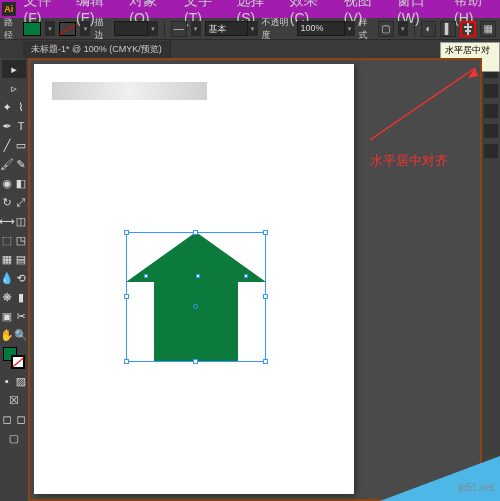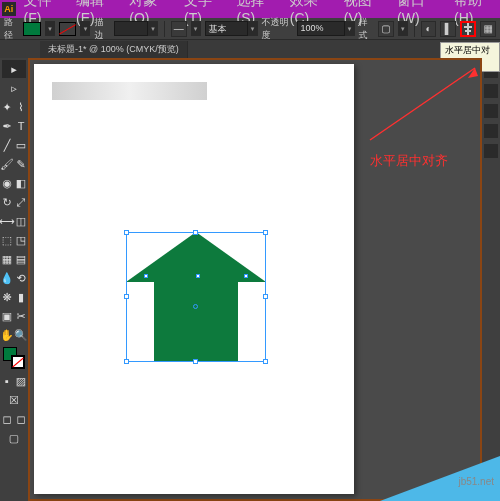--- a/index.html
+++ b/index.html
@@ -12,21 +12,21 @@
 .swatch{width:20px;height:14px;background:#007a3d;border:1px solid #000}
 .stroke-sw{width:20px;height:14px;background:#3f3f3f;border:1px solid #000;position:relative}
 .stroke-sw::after{content:"";position:absolute;width:120%;height:1px;background:red;top:50%;left:-10%;transform:rotate(-30deg)}
 .field{background:#2a2a2a;border:1px solid #1a1a1a;color:#ddd;padding:1px 3px;font-size:9px;height:15px}
 .dd{display:flex;align-items:center}
 .dd .arr{width:10px;height:15px;background:#2a2a2a;display:flex;align-items:center;justify-content:center;color:#999;font-size:7px}
 .icobtn{width:18px;height:16px;background:#3a3a3a;border:1px solid #2a2a2a;display:flex;align-items:center;justify-content:center;color:#ccc;cursor:pointer}
 .sep{width:1px;height:16px;background:#2a2a2a;margin:0 2px}
 .highlight{border:2px solid red!important}
 .tooltip{position:absolute;background:#f5f5dc;color:#000;padding:1px 4px;font-size:9px;border:1px solid #999}
-.tabbar{background:#3a3a3a;height:18px;display:flex;align-items:center;padding-left:40px}
+.tabbar{background:#3a3a3a;height:18px;display:flex;align-items:center;padding-left:23px}
 .tab{background:#323232;color:#ccc;padding:2px 8px;font-size:9px;border-right:1px solid #2a2a2a}
 .work{display:flex;height:443px}
 .tools{width:28px;background:#3f3f3f;display:flex;flex-direction:column;padding:2px 0;gap:1px}
 .tool{width:24px;height:18px;margin:0 auto;display:flex;align-items:center;justify-content:center;color:#ddd;cursor:pointer;font-size:11px}
 .tool.sel{background:#2a2a2a}
 .trow{display:flex}.trow .tool{width:12px}
 .fillstroke{width:22px;height:22px;margin:2px auto;position:relative}
 .fillstroke .f{width:14px;height:14px;background:#007a3d;border:1px solid #000;position:absolute;top:0;left:0}
 .fillstroke .s{width:14px;height:14px;background:#fff;border:2px solid #000;position:absolute;bottom:0;right:0}
 .fillstroke .s::after{content:"";position:absolute;width:140%;height:1px;background:red;top:50%;left:-20%;transform:rotate(-40deg)}
@@ -41,21 +41,21 @@
 .center{width:5px;height:5px;border:1px solid #3399ff;border-radius:50%;position:absolute;top:58%;left:50%;margin:-3px 0 0 -3px}
 .inner-sel{position:absolute;top:210px;left:110px;width:104px;height:6px}
 .inner-sel .ih{width:4px;height:4px;background:#fff;border:1px solid #3399ff;position:absolute;top:0}
 .tri{position:absolute;top:168px;left:92px;width:0;height:0;border-left:70px solid transparent;border-right:70px solid transparent;border-bottom:50px solid #0d7a3d}
 .rect{position:absolute;top:216px;left:120px;width:84px;height:82px;background:#0d7a3d}
 .annot{position:absolute;color:#ff3030;font-size:13px}
 .arrow-svg{position:absolute}
 .rside{width:18px;background:#3f3f3f;display:flex;flex-direction:column;gap:6px;padding-top:6px;align-items:center}
 .rside .pb{width:14px;height:14px;background:#2a2a2a;cursor:pointer}
 .corner{position:absolute;bottom:0;right:0;width:0;height:0;border-left:120px solid transparent;border-bottom:45px solid #4db8e8}
-.wm{position:absolute;bottom:14px;right:6px;color:#888;font-size:9px;text-align:right;line-height:11px}
+.wm{position:absolute;bottom:8px;right:6px;color:#888;font-size:9px;text-align:right;line-height:11px}
 </style>
 </head>
 <body>
 
 <div class="menubar">
   <div class="logo">Ai</div>
   <span>文件(F)</span>
   <span>编辑(E)</span>
   <span>对象(O)</span>
   <span>文字(T)</span>

